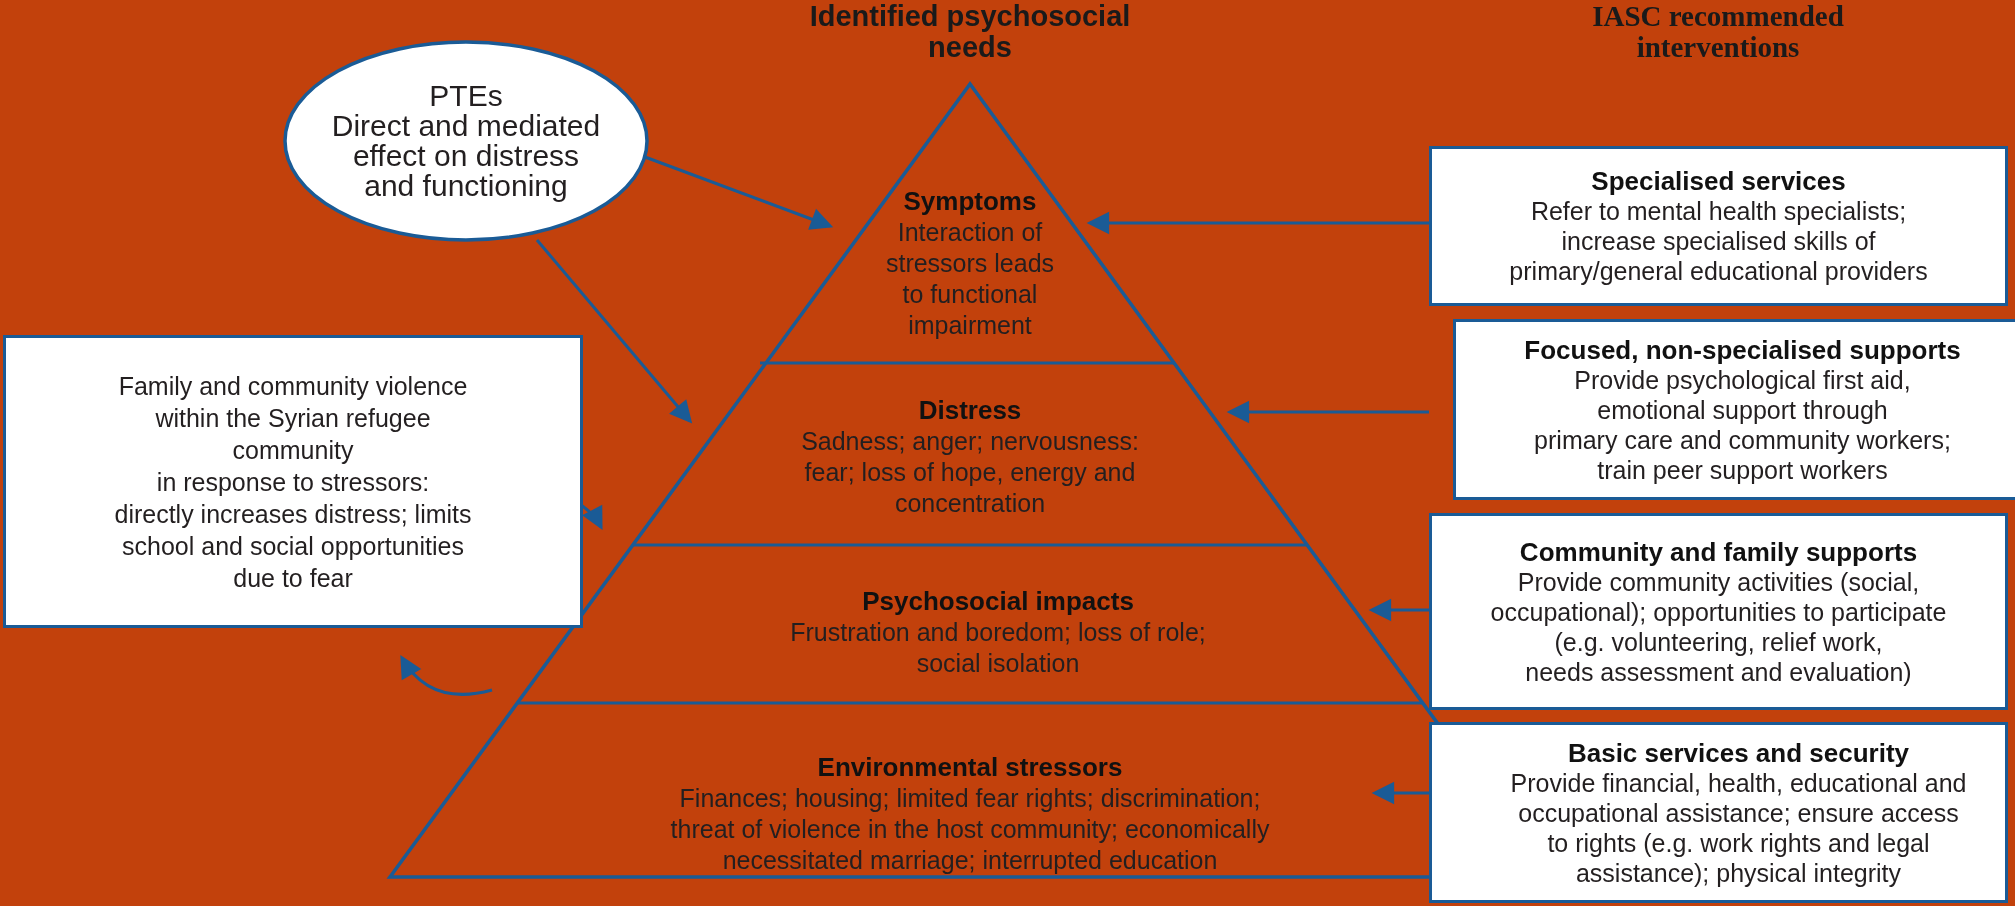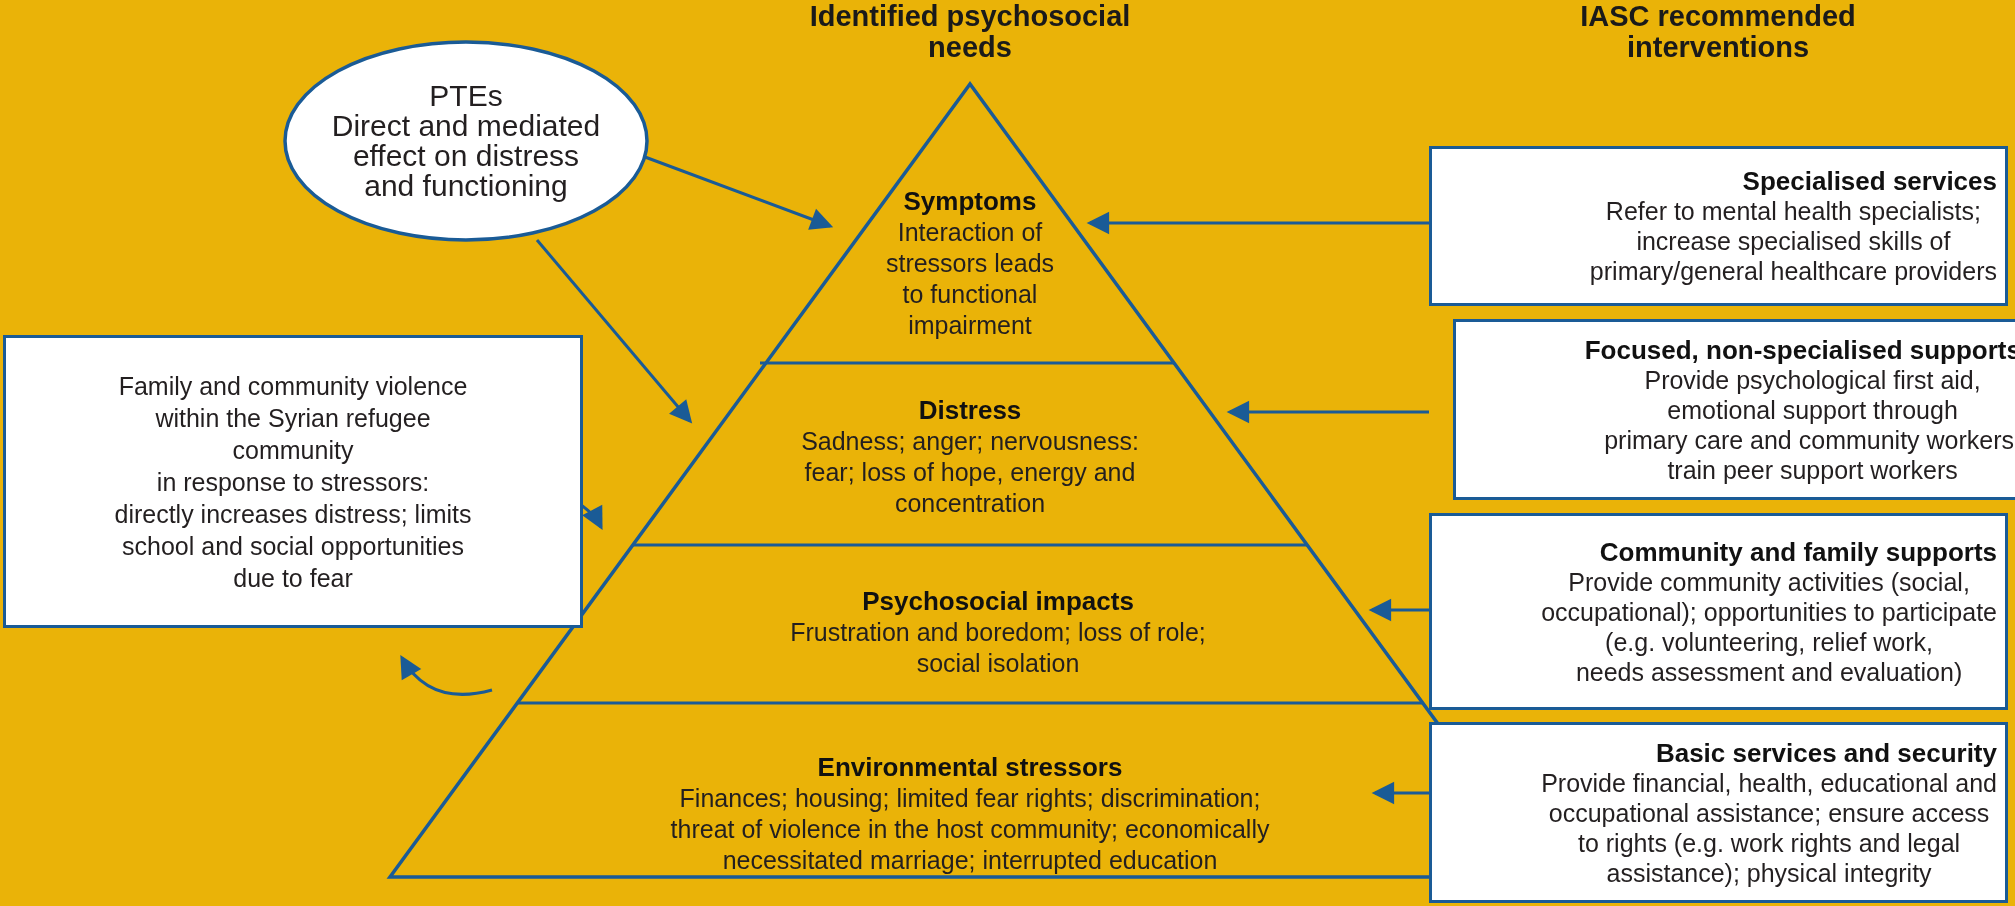--- a/index.html
+++ b/index.html
@@ -1,19 +1,19 @@
 <!DOCTYPE html>
 <html><head>
 <meta charset="utf-8">
 <style>
   html,body{margin:0;padding:0;background:#fff;}
   .canvas{
     position:relative;
     width:2015px;height:906px;
-    background:#eab308;
+    background:#c2410c;
     font-family:"Liberation Sans","DejaVu Sans",sans-serif;
     color:#231F20;
     overflow:hidden;
   }
   svg.layer{position:absolute;left:0;top:0;width:2015px;height:906px;}
   .hdr{
     position:absolute;text-align:center;font-weight:bold;
     font-size:29px;line-height:31px;color:#1a1a1a;white-space:pre-line;
   }
   .ellipse-text{
@@ -28,21 +28,21 @@
     font-size:25px;line-height:32px;white-space:pre-line;
   }
   .level{
     position:absolute;text-align:center;font-size:25px;line-height:31px;
   }
   .level .ttl{font-weight:bold;font-size:26px;color:#111;}
   .level .bdy{white-space:pre-line;}
   .ibox{
     position:absolute;left:1429px;width:579px;
     box-sizing:border-box;border:3px solid #1A5B96;background:#fff;
-    display:flex;flex-direction:column;align-items:flex-end;justify-content:center;
+    display:flex;flex-direction:column;align-items:center;justify-content:center;
     text-align:center;font-size:25px;line-height:30px;padding:4px 8px;
   }
   .ibox .ttl{font-weight:bold;font-size:26px;color:#111;}
   .ibox .bdy{white-space:pre-line;}
 </style>
 </head>
 <body>
 
 <div class="canvas">
 
@@ -67,21 +67,21 @@
     <path d="M492 690 Q430 707 402 658" fill="none" stroke="#1A5B96" stroke-width="3" marker-end="url(#ah)"></path>
 
     <path d="M1429 223 L1090 223" fill="none" stroke="#1A5B96" stroke-width="3" marker-end="url(#ah)"></path>
     <path d="M1429 412 L1230 412" fill="none" stroke="#1A5B96" stroke-width="3" marker-end="url(#ah)"></path>
     <path d="M1429 610 L1372 610" fill="none" stroke="#1A5B96" stroke-width="3" marker-end="url(#ah)"></path>
     <path d="M1429 793 L1375 793" fill="none" stroke="#1A5B96" stroke-width="3" marker-end="url(#ah)"></path>
   </svg>
 
   <div class="hdr" style="left:770px;top:1px;width:400px;">Identified psychosocial
 needs</div>
-  <div class="hdr" style="left:1518px;top:1px;width:400px;">IASC recommended
+  <div class="hdr" style="left:1518px;top:1px;width:400px;font-family:Liberation Serif, serif;">IASC recommended
 interventions</div>
 
   <div class="ellipse-text">PTEs
 Direct and mediated
 effect on distress
 and functioning</div>
 
   <div class="big-left-box">Family and community violence
 within the Syrian refugee
 community
@@ -112,21 +112,21 @@
     <div class="ttl">Environmental stressors</div>
     <div class="bdy">Finances; housing; limited fear rights; discrimination;
 threat of violence in the host community; economically
 necessitated marriage; interrupted education</div>
   </div>
 
   <div class="ibox" style="top:146px;height:160px;">
     <div class="ttl">Specialised services</div>
     <div class="bdy">Refer to mental health specialists;
 increase specialised skills of
-primary/general healthcare providers</div>
+primary/general educational providers</div>
   </div>
   <div class="ibox" style="top:319px;height:181px;margin-left:24px;">
     <div class="ttl">Focused, non-specialised supports</div>
     <div class="bdy">Provide psychological first aid,
 emotional support through
 primary care and community workers;
 train peer support workers</div>
   </div>
   <div class="ibox" style="top:513px;height:197px;">
     <div class="ttl">Community and family supports</div>

